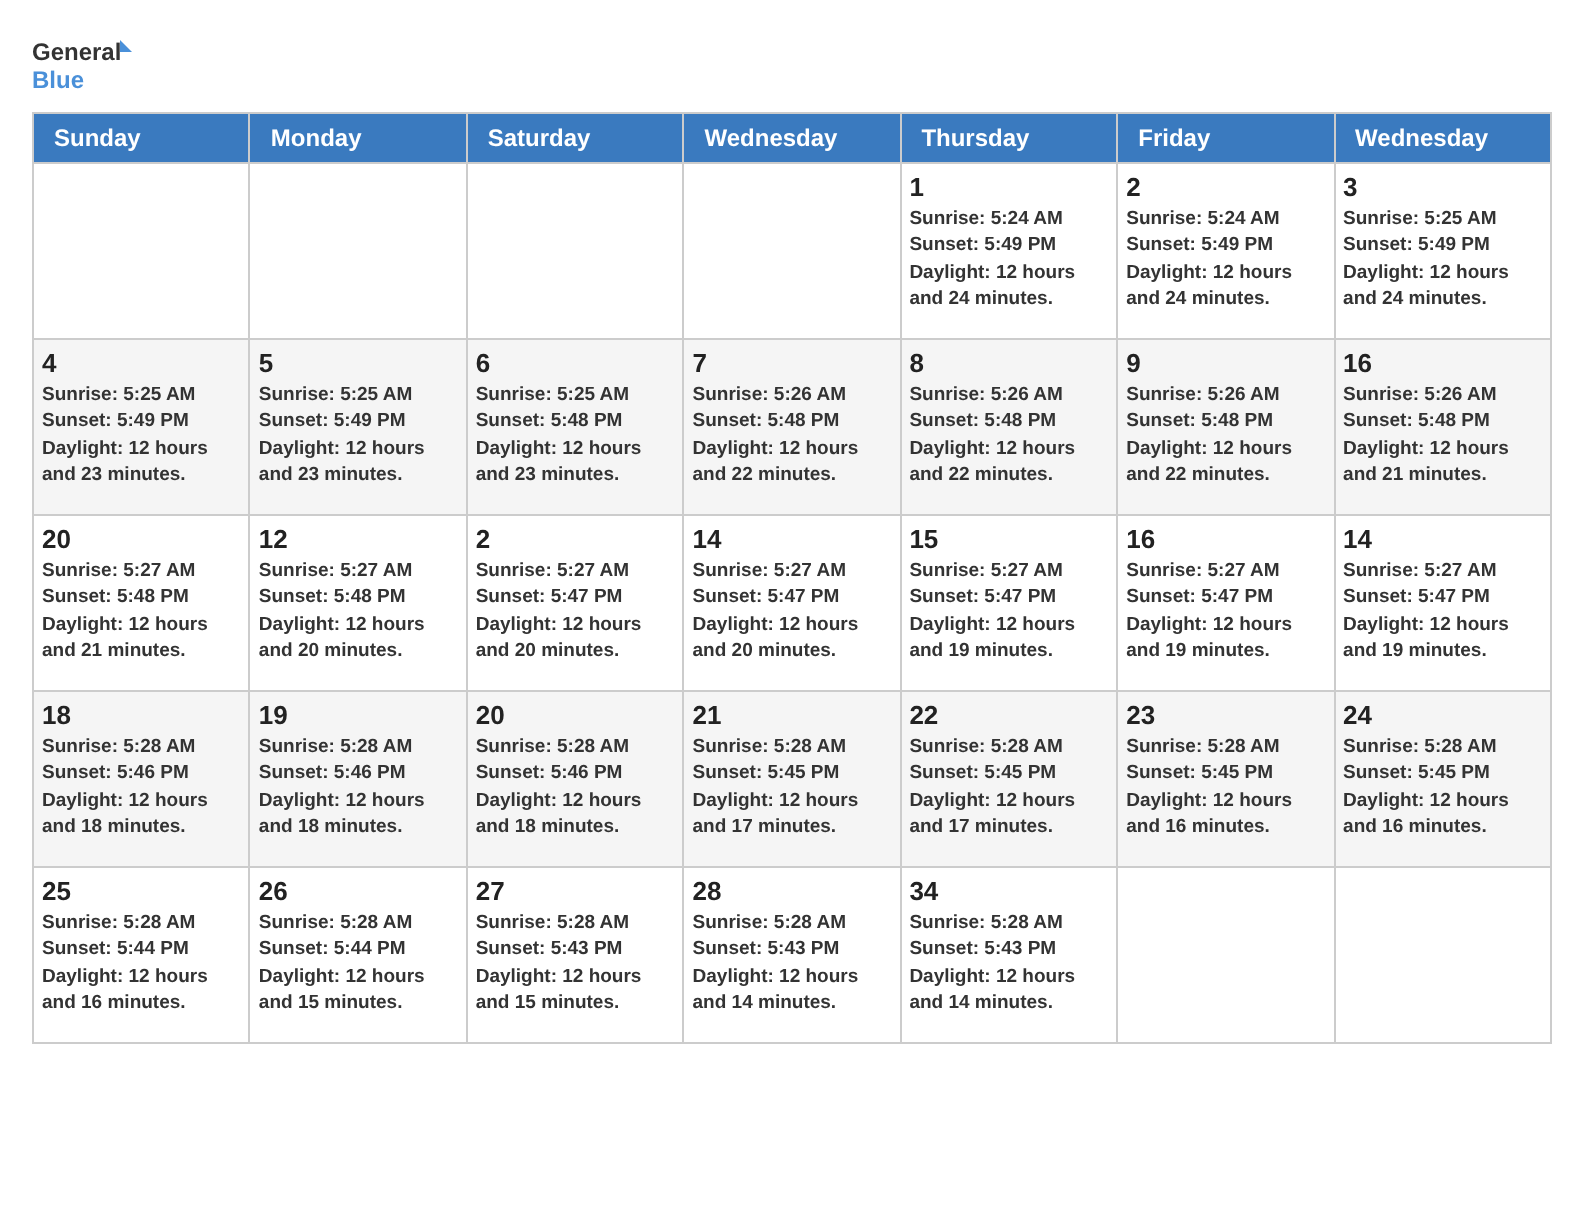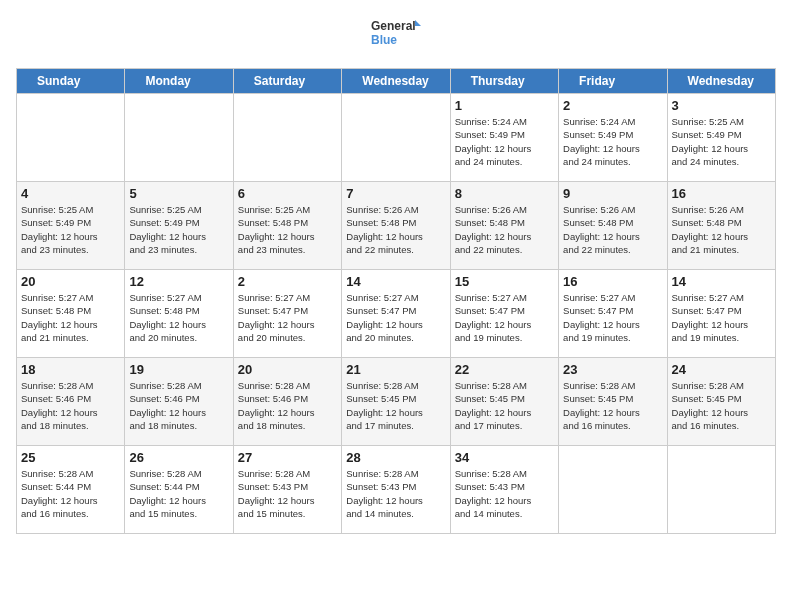--- a/index.html
+++ b/index.html
@@ -5,23 +5,23 @@
     * { box-sizing: border-box; margin: 0; padding: 0; }
     body {
       font-family: Arial, sans-serif;
       background: #fff;
       width: 792px;
       min-height: 612px;
       padding: 16px;
     }
     .header {
       display: flex;
-      justify-content: center;
+      justify-content: flex-start;
       align-items: flex-start;
-      margin-bottom: 16px;
+      margin-bottom: 4px;
     }
     .logo {
       display: flex;
       align-items: center;
       gap: 4px;
     }
     .title-block { text-align: right; }
     .calendar-title {
       font-size: 32px;
       font-weight: normal;
@@ -34,21 +34,21 @@
     table {
       width: 100%;
       border-collapse: collapse;
       table-layout: fixed;
     }
     thead tr th {
       background: #3a7abf;
       color: #fff;
       font-size: 12px;
       font-weight: bold;
-      padding: 5px 20px;
+      padding: 5px 10px;
       text-align: left;
       border: 1px solid #ccc;
     }
     tbody tr td {
       border: 1px solid #ccc;
       vertical-align: top;
       padding: 4px;
       font-size: 10px;
       color: #333;
       height: 88px;
@@ -58,20 +58,21 @@
     .day-number {
       font-size: 13px;
       font-weight: bold;
       margin-bottom: 2px;
       color: #222;
     }
     .day-info {
       font-size: 9.5px;
       line-height: 1.4;
       color: #333;
+      font-weight: bold;
     }
     .empty { background: #fff !important; }
   </style>
 </head>
 <body>
 
 <div class="header">
   <div class="logo">
     <svg width="50" height="36" viewBox="0 0 50 36">
       <text x="0" y="14" font-size="12" font-weight="bold" fill="#333" font-family="Arial">General</text>

